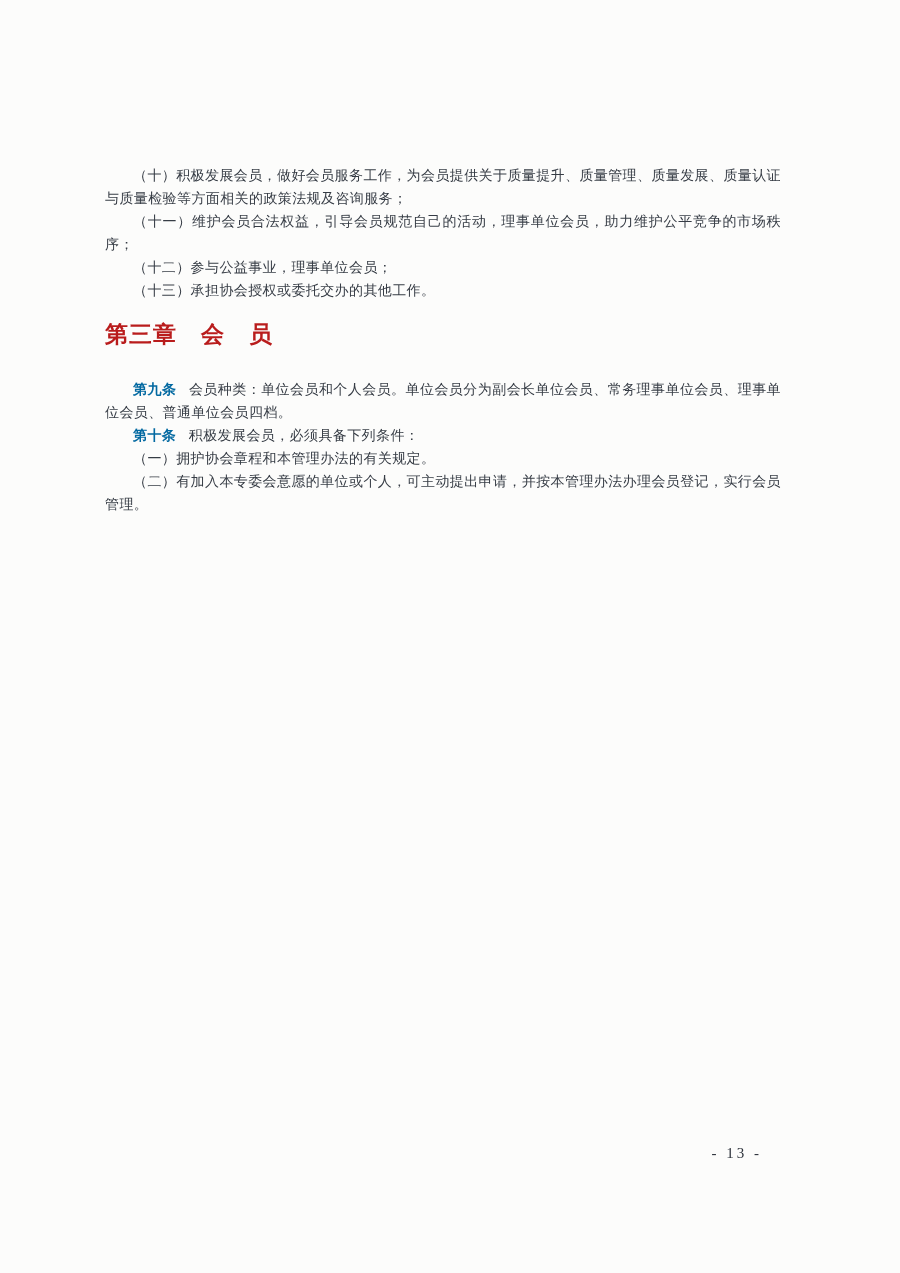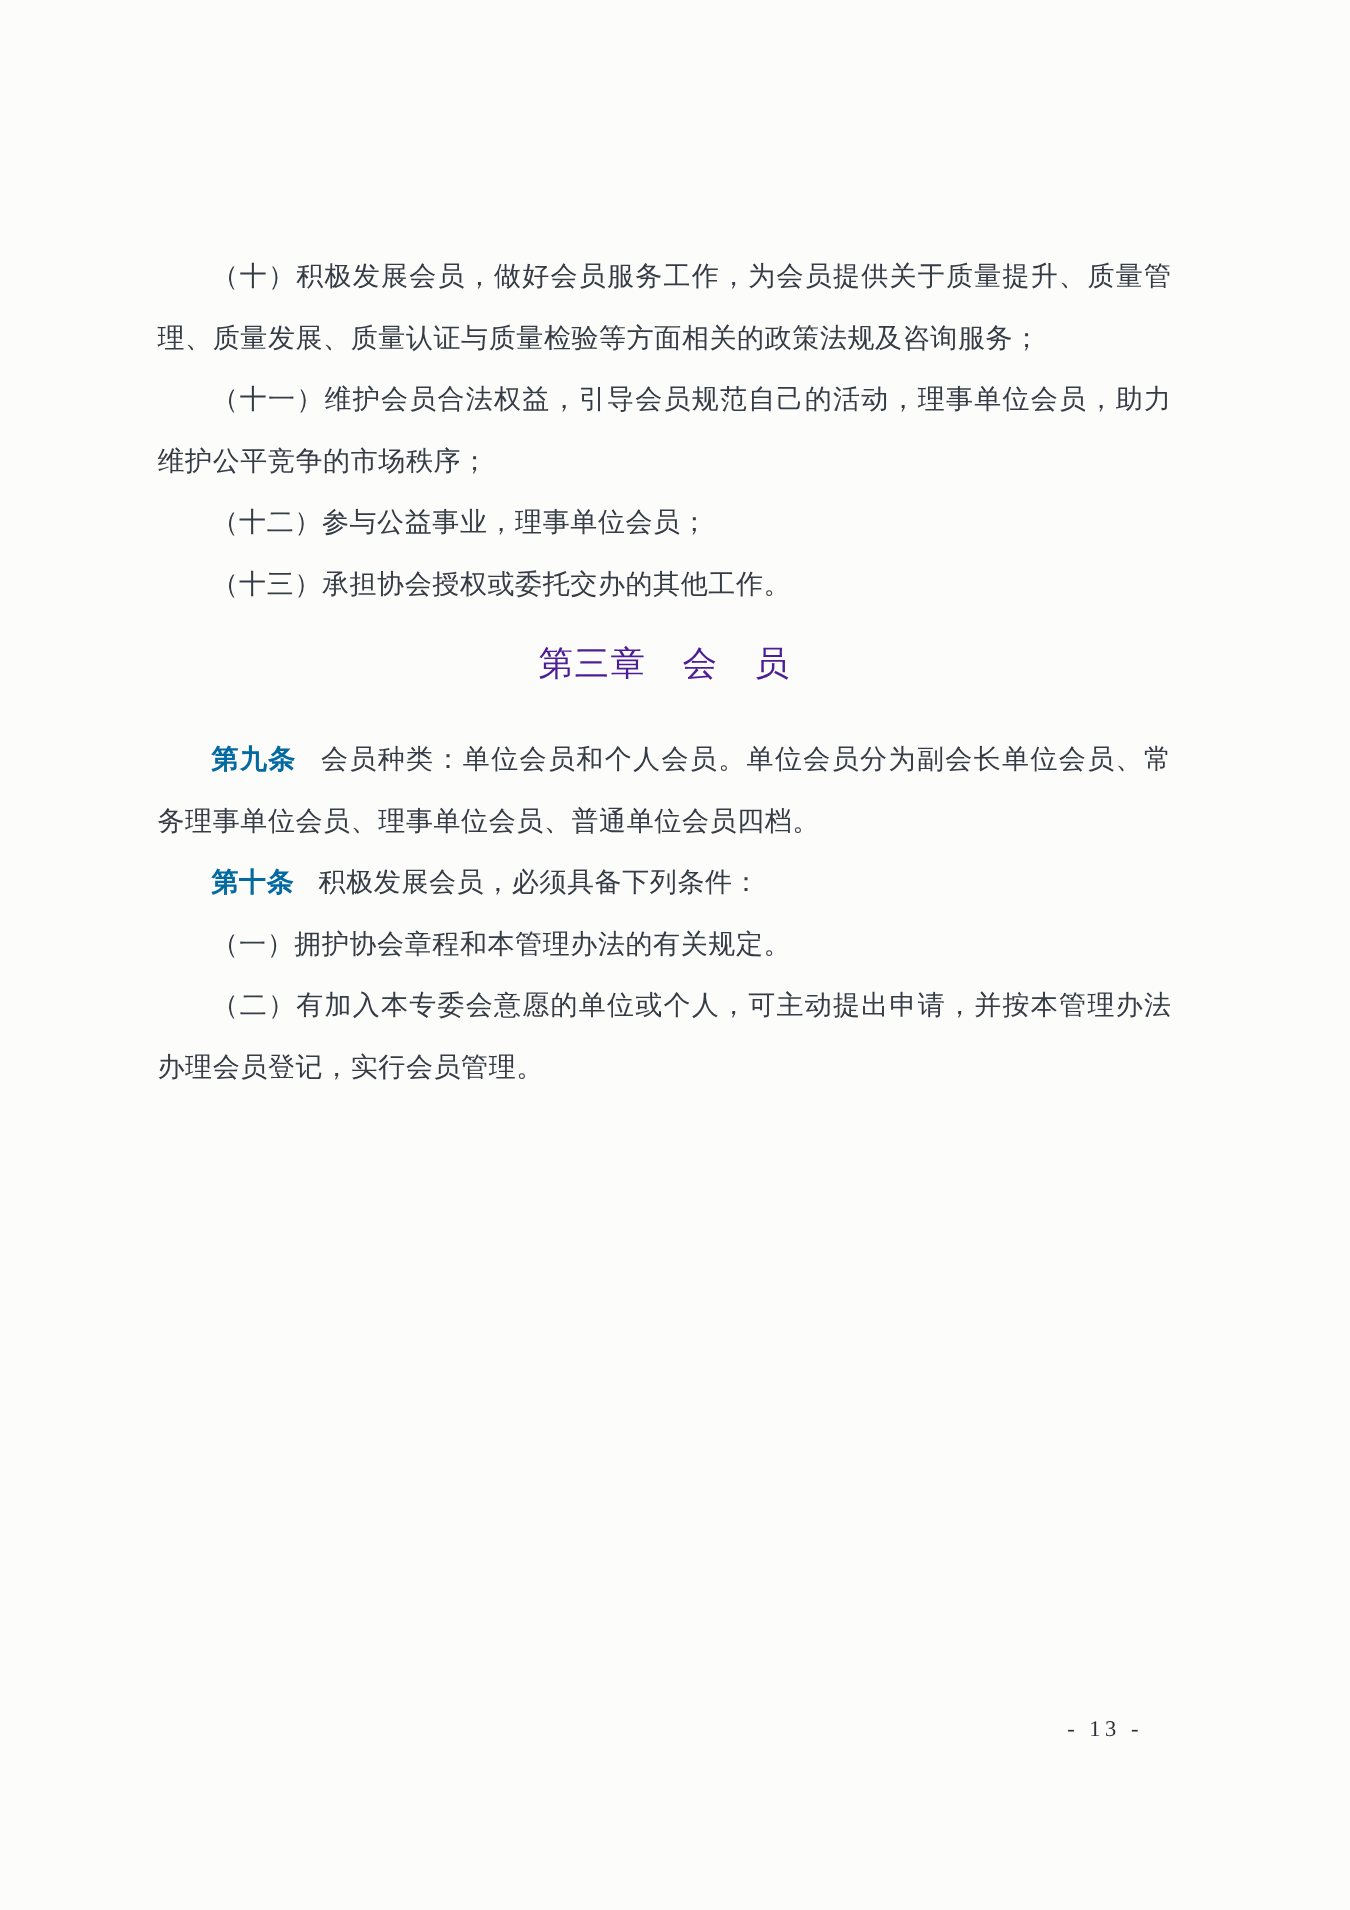--- a/index.html
+++ b/index.html
@@ -19,40 +19,39 @@
     box-sizing: border-box;
   }
   .doc-body {
     position: absolute;
     left: 105px;
     top: 164px;
     width: 676px;
   }
   .para {
     margin: 0;
-    font-size: 18px;
-    line-height: 41px;
+    font-size: 14px;
+    line-height: 23px;
     text-align: justify;
     text-justify: inter-ideograph;
     text-indent: 2em;
     letter-spacing: 0.4px;
     color: #363c45;
   }
   .term {
     font-weight: bold;
     color: #0369a1;
     padding-right: 0.9em;
   }
   .chapter {
     margin: 15px 0 25px 0;
     font-size: 23px;
     line-height: 35.5px;
-    font-weight: normal;
-    text-align: center;
-    color: #4c1d95;
+    font-weight: bold;
+    color: #b91c1c;
     letter-spacing: 1px;
   }
   .page-number {
     position: absolute;
     top: 1141px;
     right: 138px;
     font-size: 15px;
     line-height: 24px;
     letter-spacing: 3px;
     color: #2c313a;

